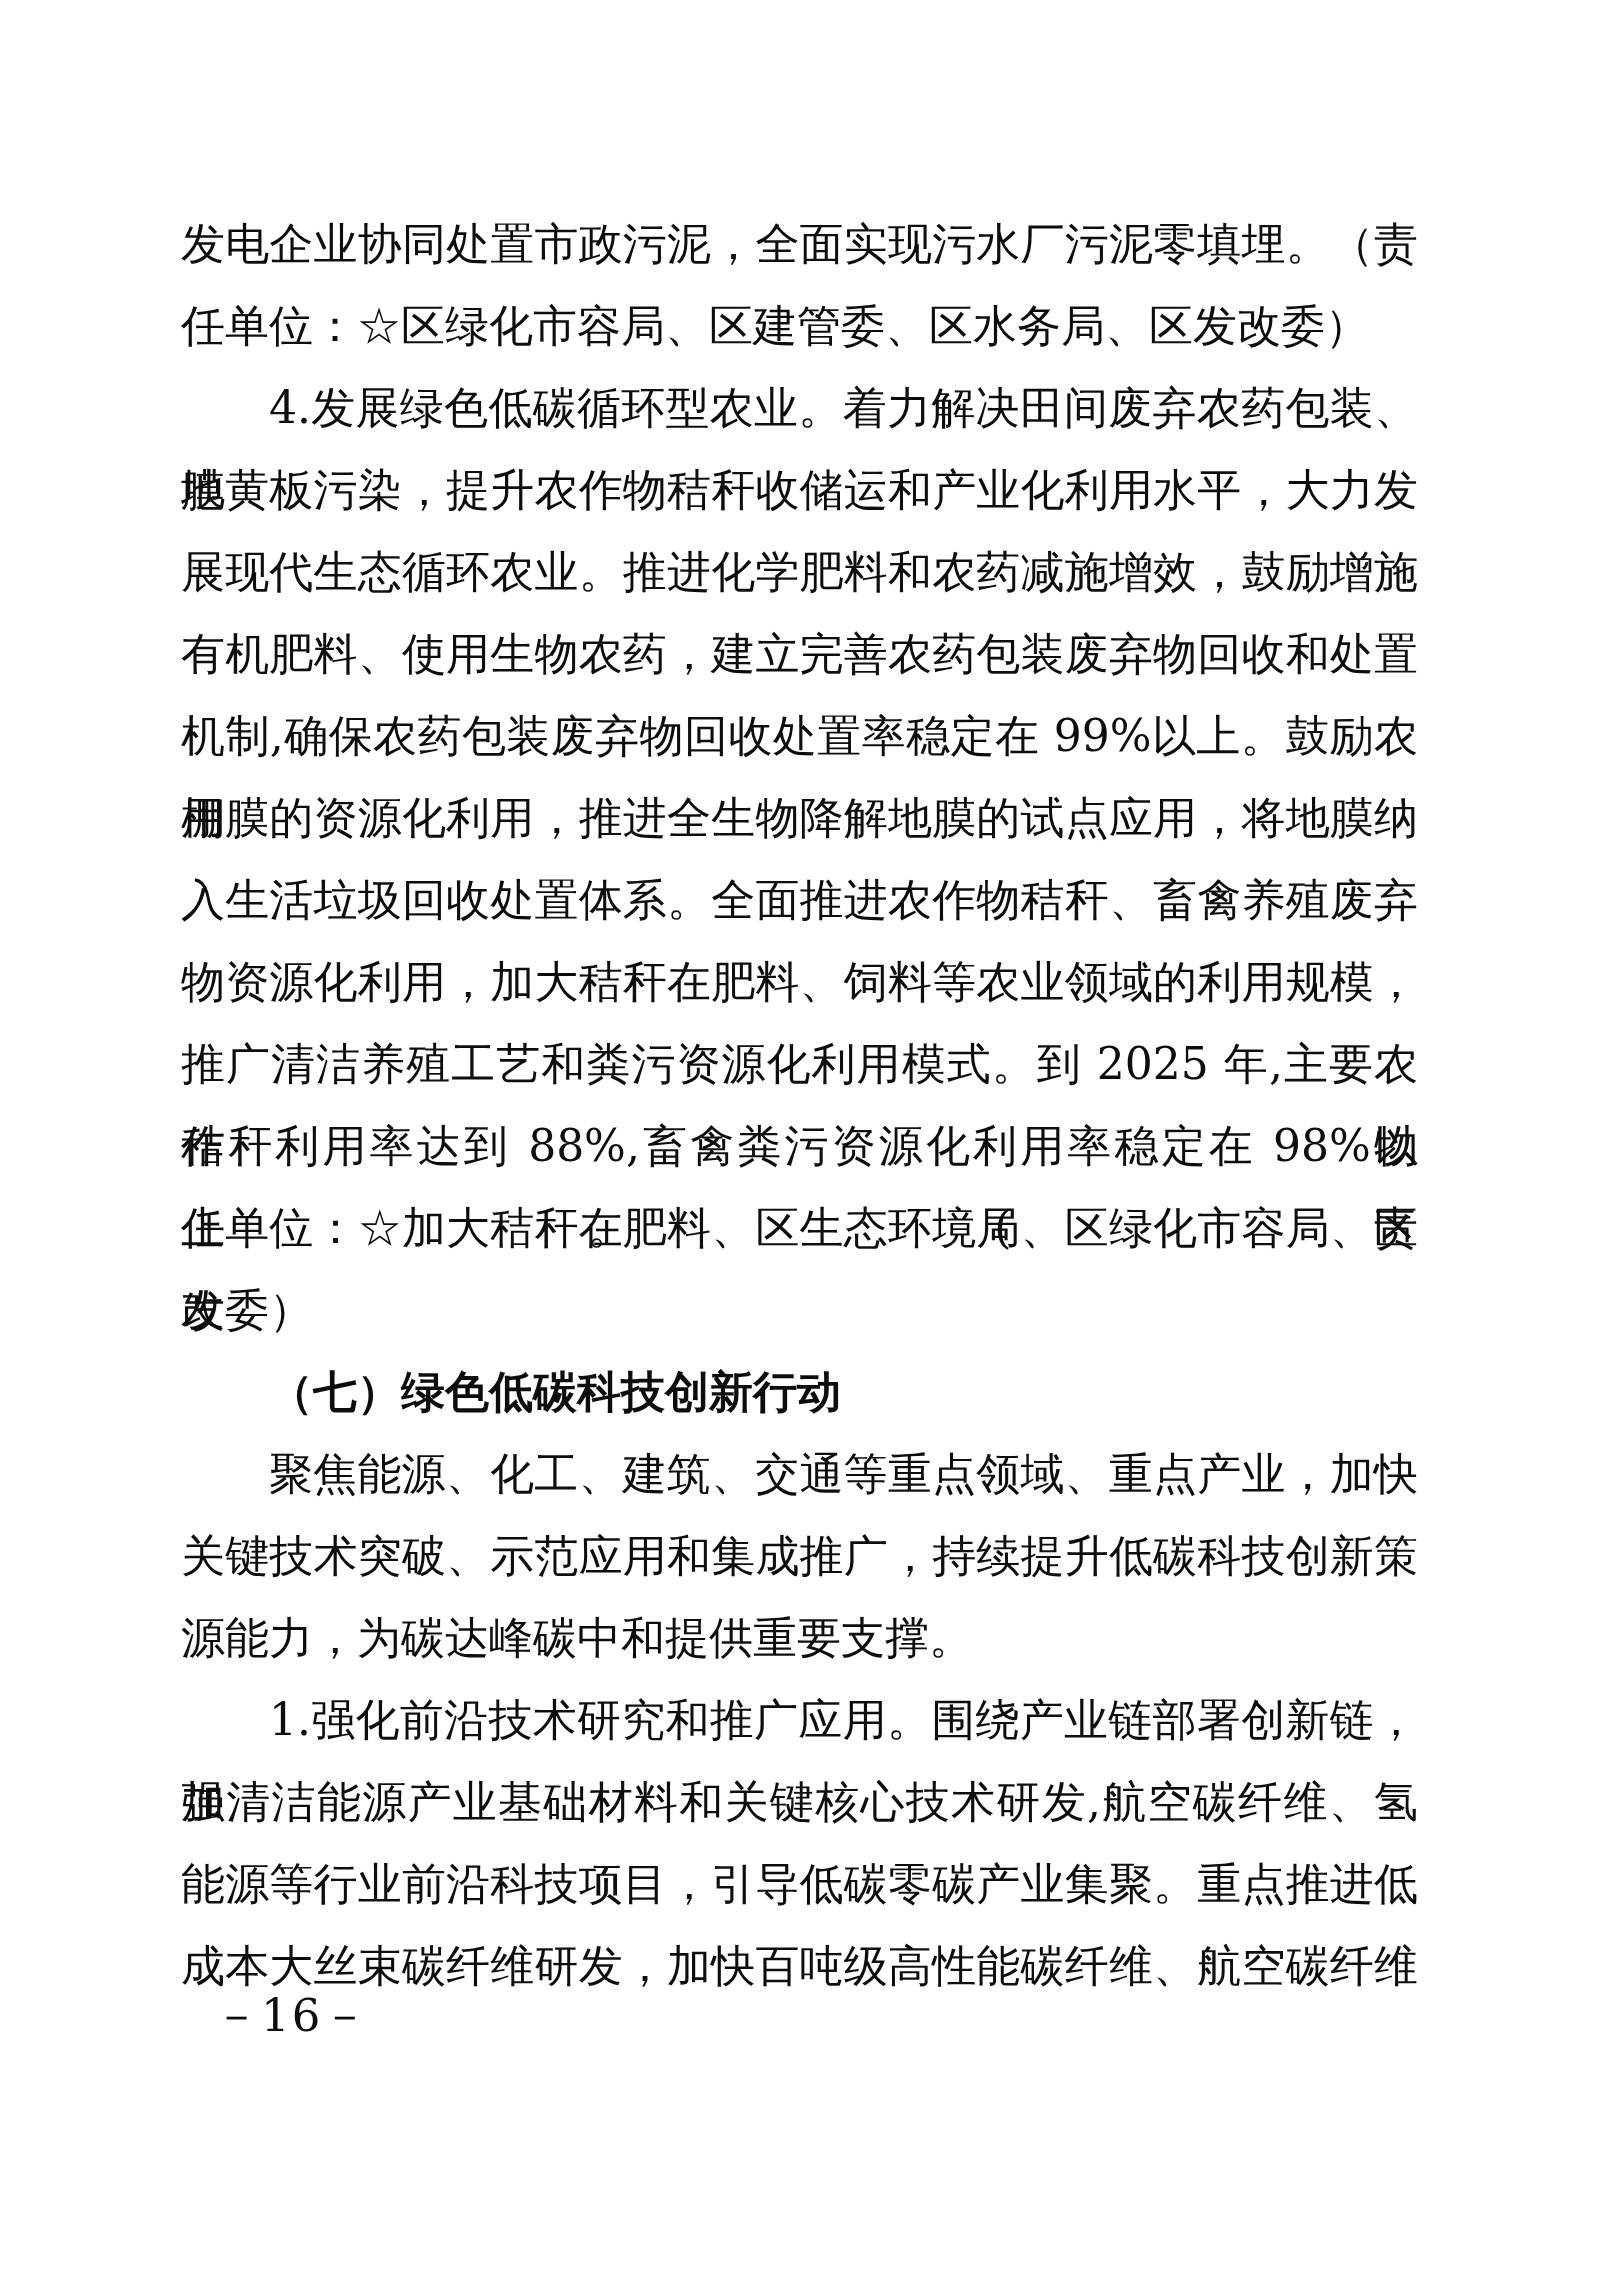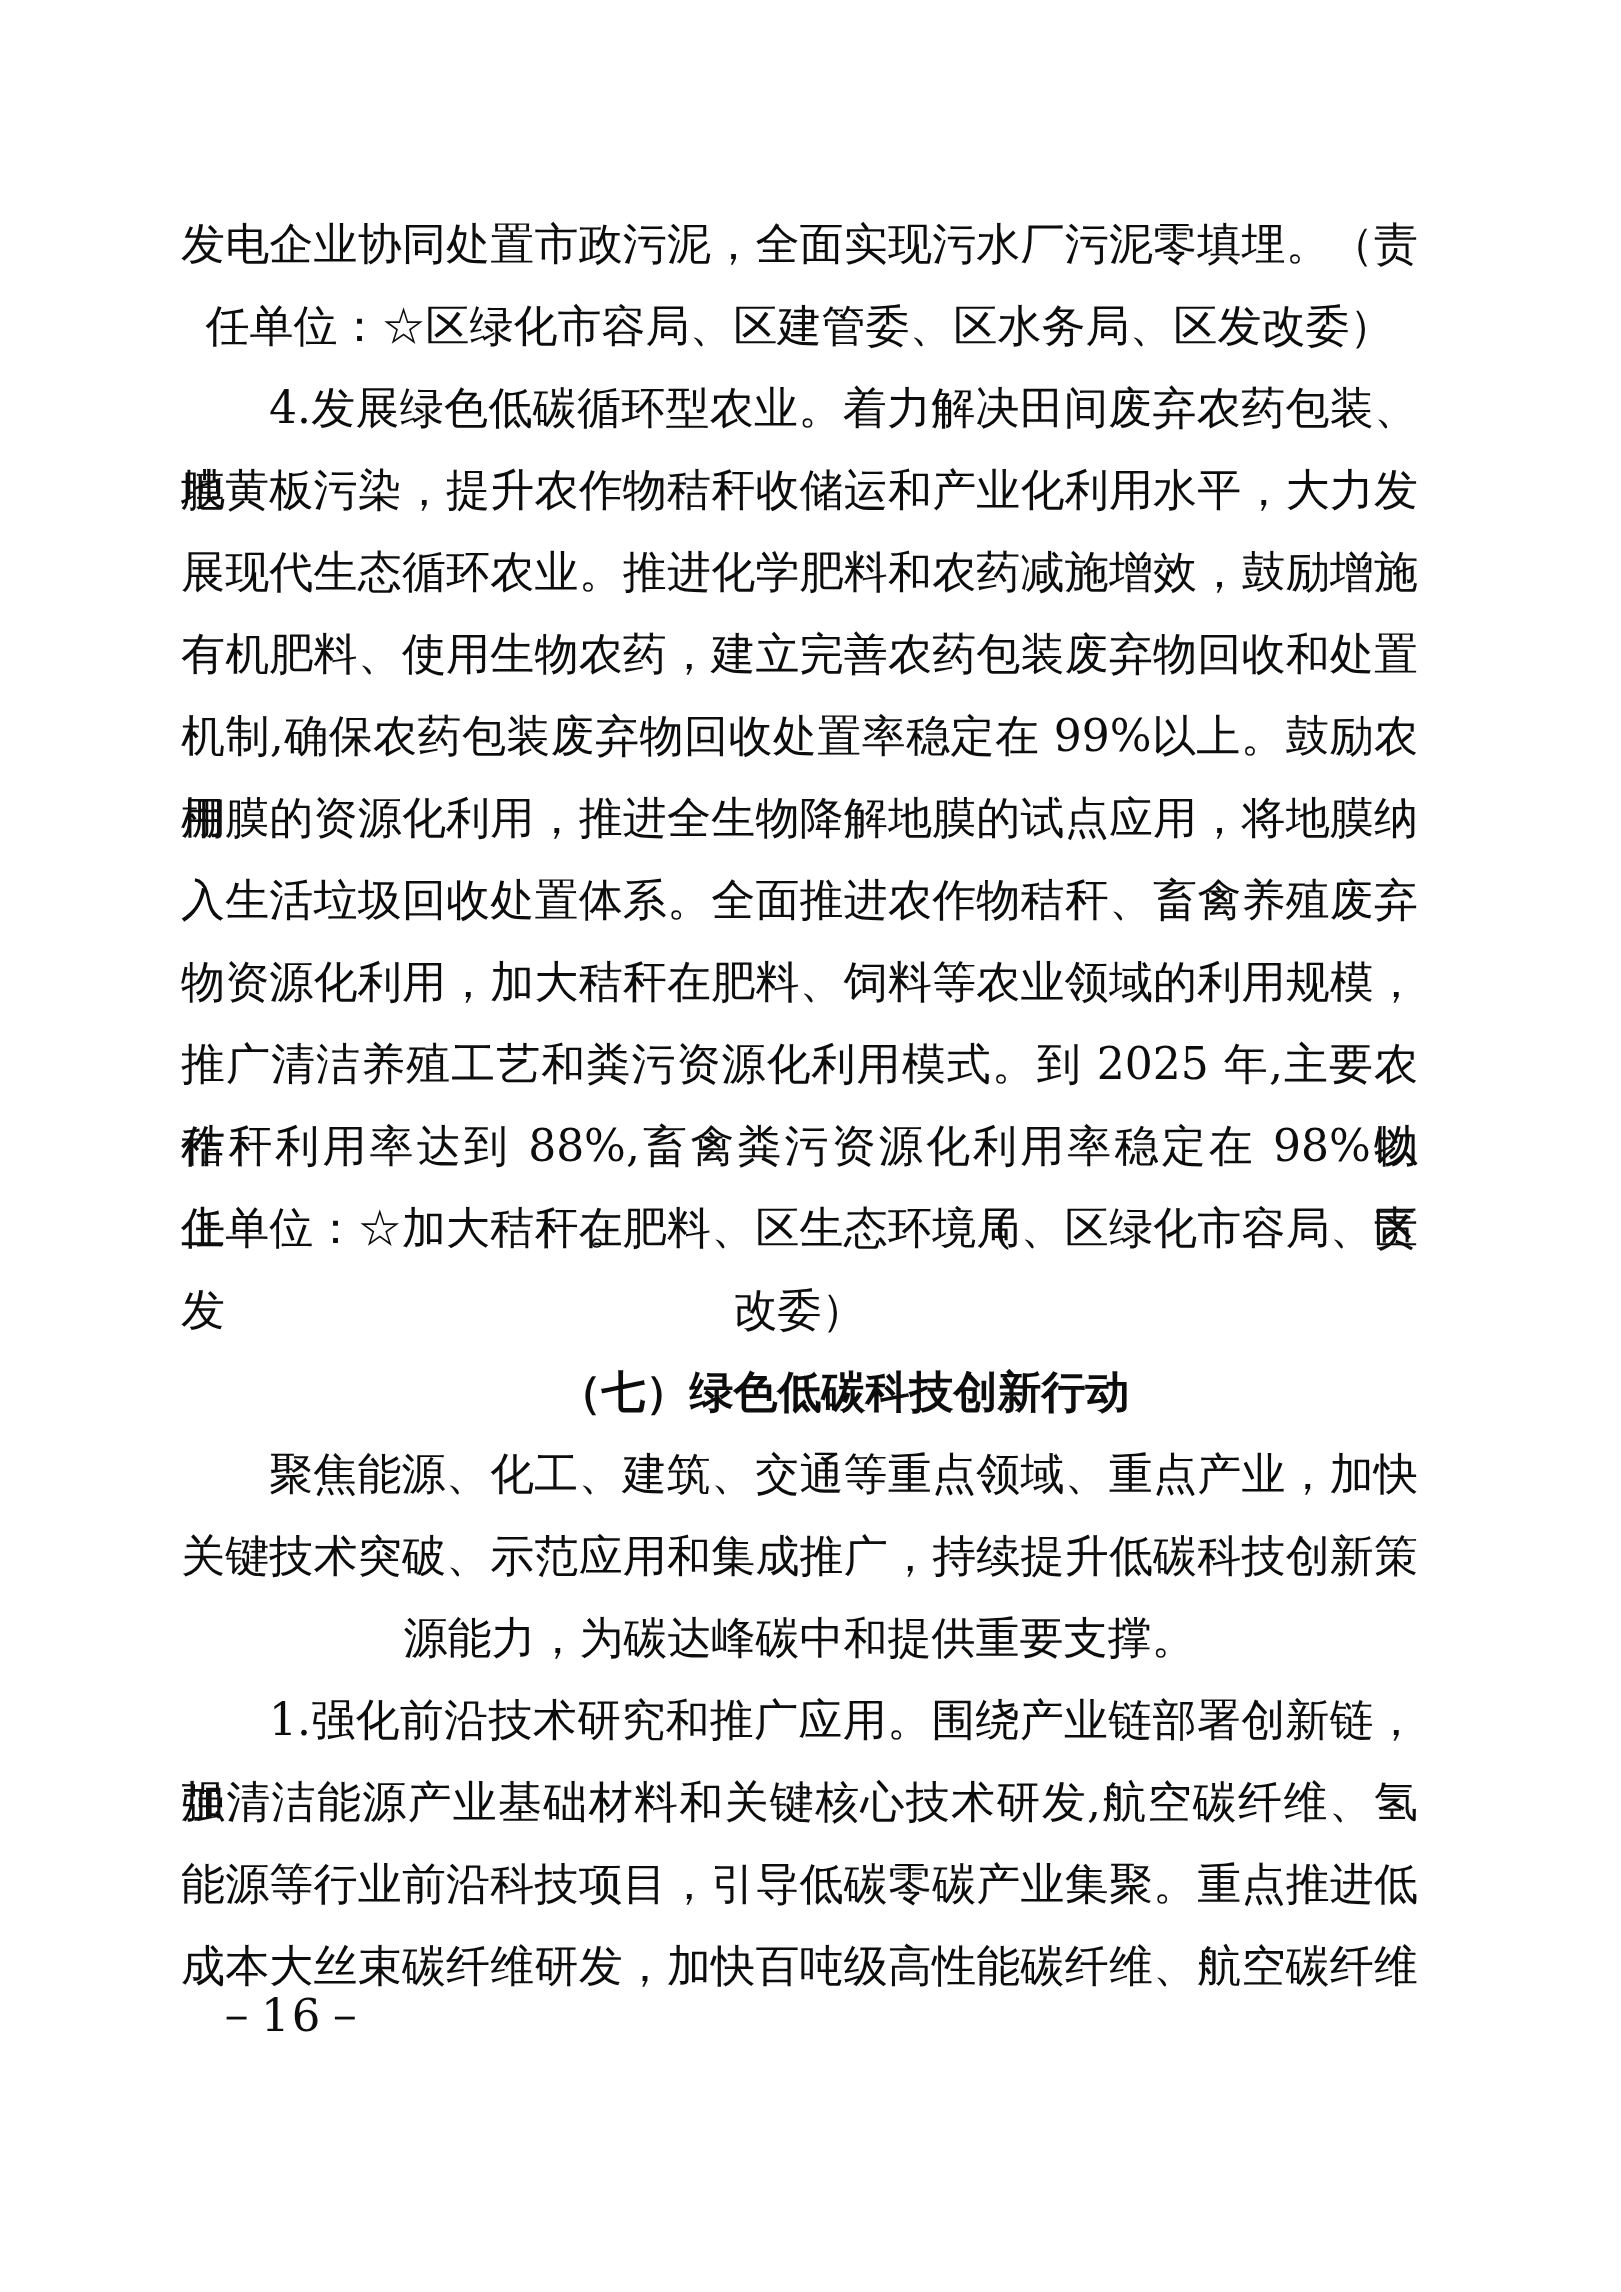--- a/index.html
+++ b/index.html
@@ -19,21 +19,21 @@
   .textblock {
     position: absolute;
     left: 181px;
     top: 203px;
     width: 1237px;
   }
   .ln {
     font-size: 44px;
     line-height: 82px;
     height: 82px;
-    text-align: center;
+    text-align: left;
     letter-spacing: 0;
   }
   .ln.j {
     text-align: justify;
     text-align-last: justify;
     text-justify: inter-character;
   }
   .ln.ind {
     text-indent: 88px;
   }

